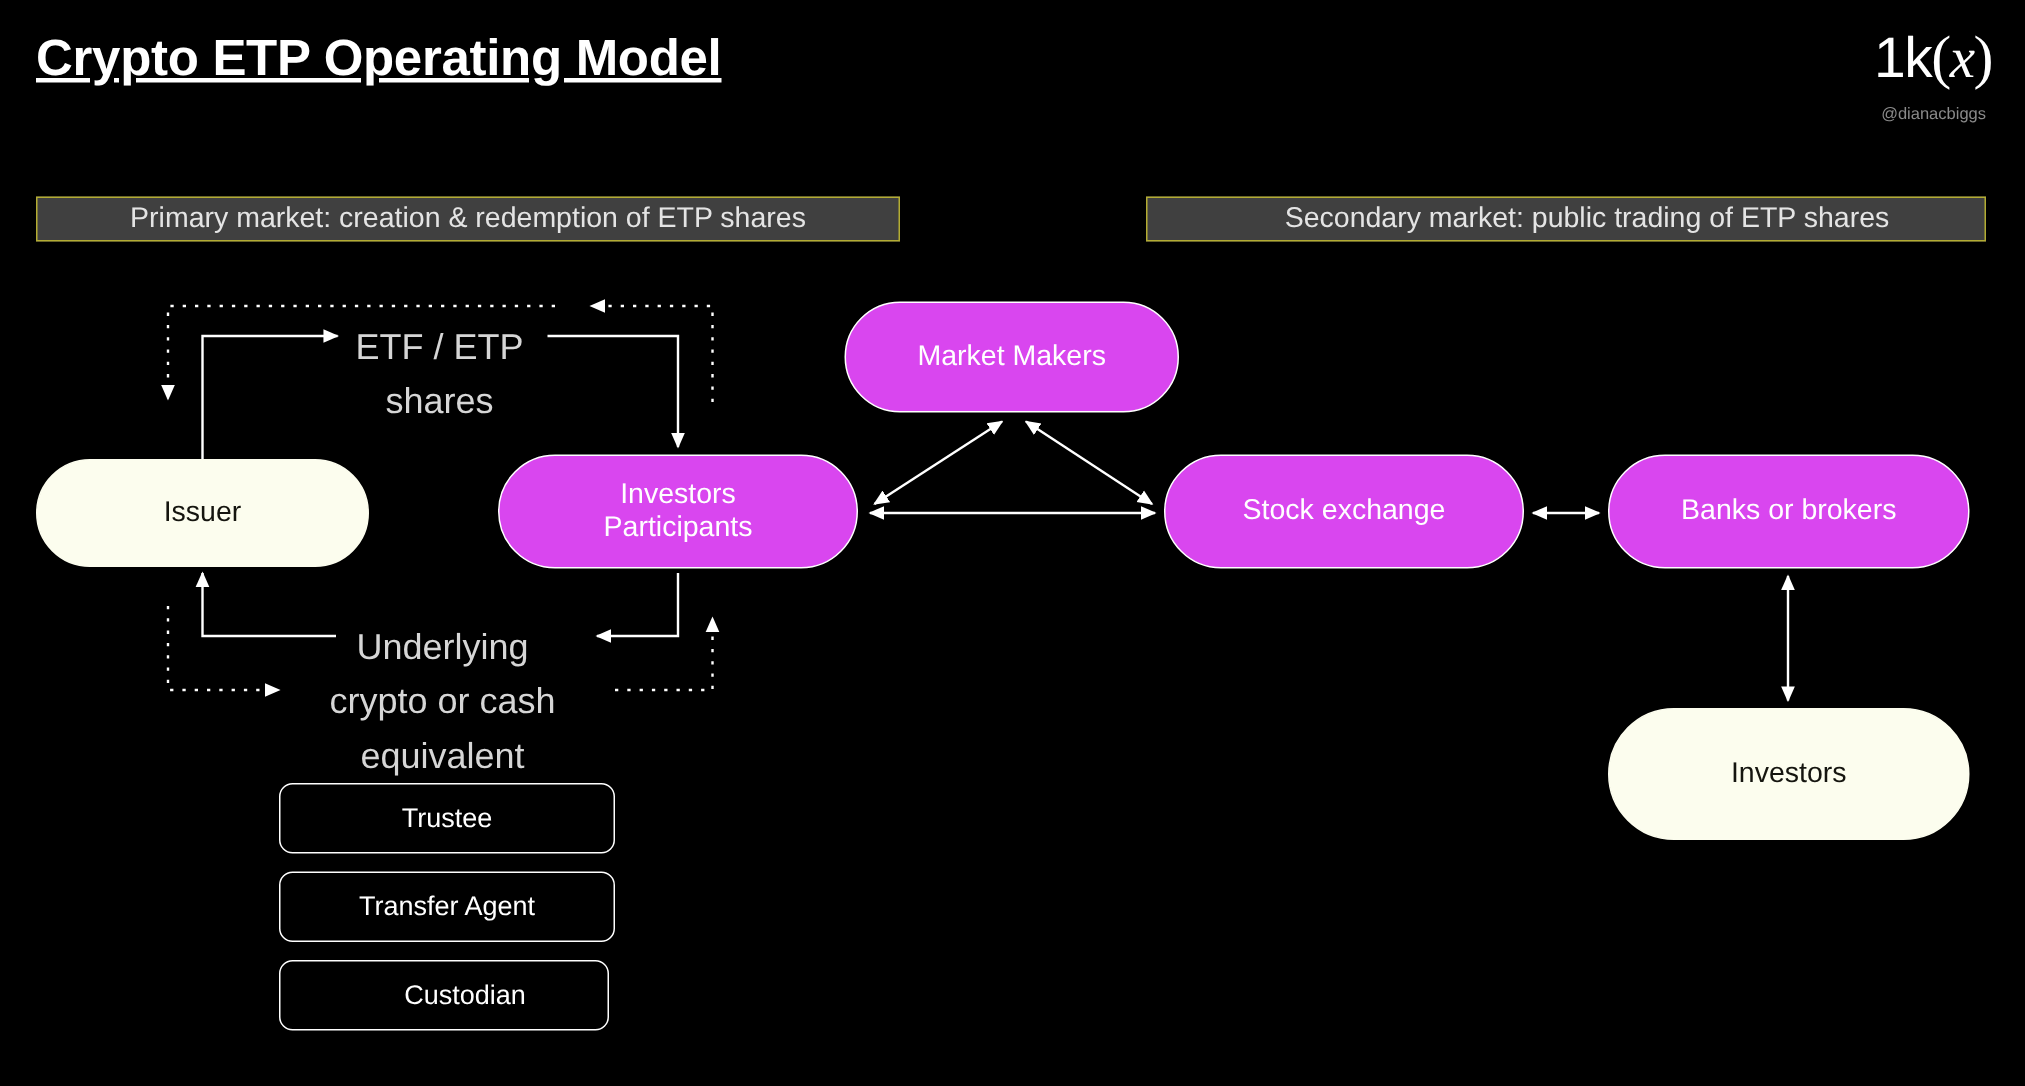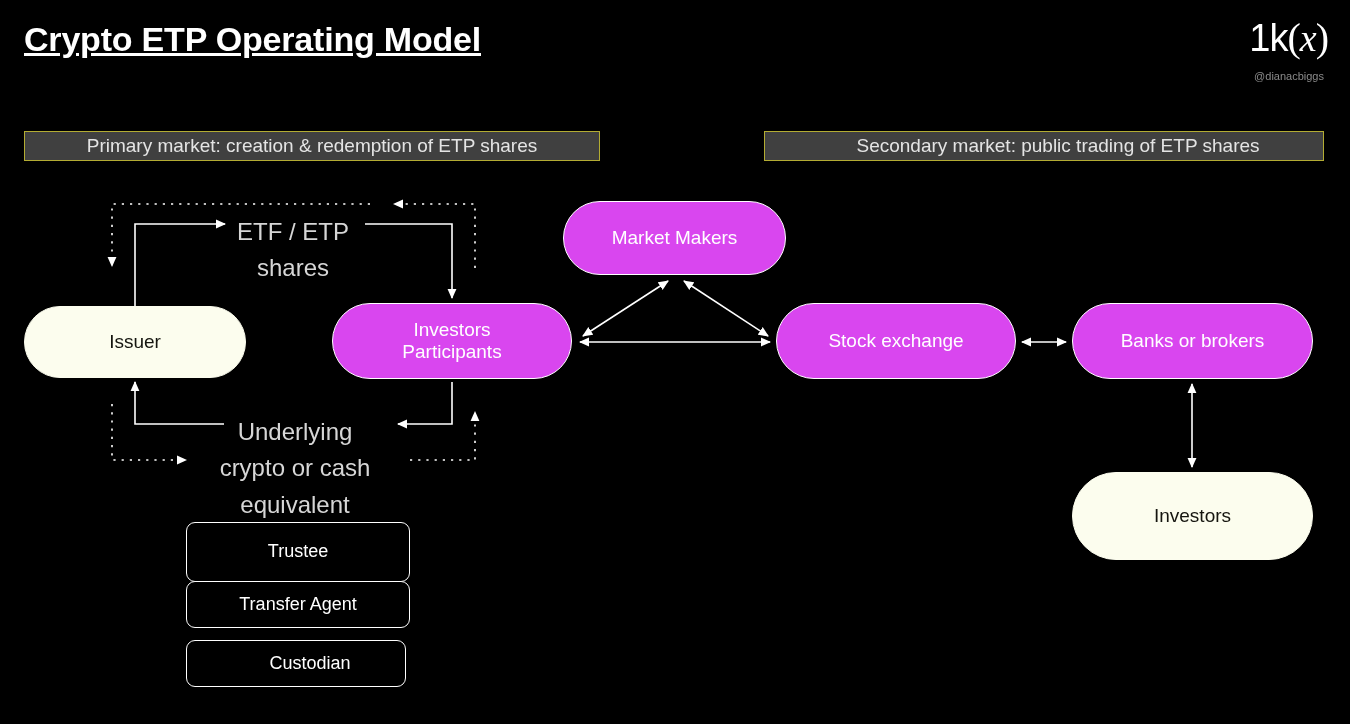--- a/index.html
+++ b/index.html
@@ -122,21 +122,21 @@
     font-size: 18px;
   }
 
   #node-issuer        { left: 24px;   top: 306px; width: 222px; height: 72px; }
   #node-ap            { left: 332px;  top: 303px; width: 240px; height: 76px; }
   #node-market-makers { left: 563px;  top: 201px; width: 223px; height: 74px; }
   #node-stock-exchange{ left: 776px;  top: 303px; width: 240px; height: 76px; }
   #node-banks         { left: 1072px; top: 303px; width: 241px; height: 76px; }
   #node-investors     { left: 1072px; top: 472px; width: 241px; height: 88px; }
 
-  #node-trustee        { left: 186px; top: 522px; width: 224px; height: 60px; }
+  #node-trustee        { left: 186px; top: 522px; width: 224px; height: 47px; }
   #node-transfer-agent { left: 186px; top: 581px; width: 224px; height: 47px; }
   #node-custodian      { left: 186px; top: 640px; width: 220px; height: 47px; padding-left: 28px; }
 
   
   .flow-label {
     position: absolute;
     color: #d6d6d6;
     font-size: 24px;
     text-align: center;
     line-height: 1.52;

